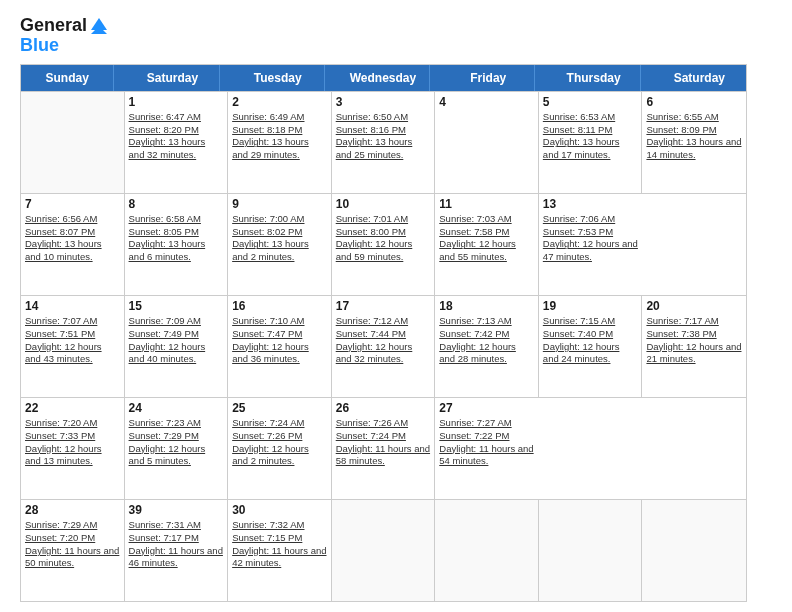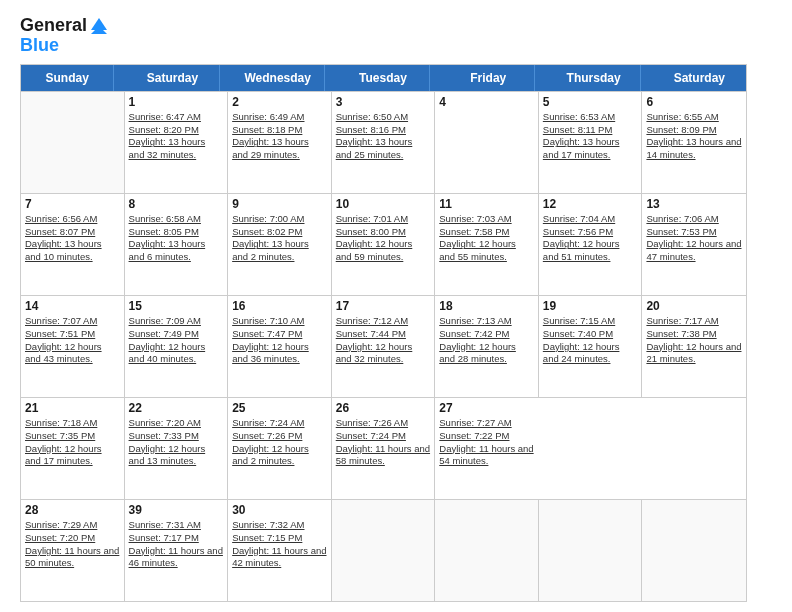--- a/index.html
+++ b/index.html
@@ -133,22 +133,22 @@
     <div class="title-block">
       <div class="month-title"></div>
       <div class="location"></div>
     </div>
   </div>
 
   <div class="calendar">
     <div class="cal-header-row">
     <div class="cal-header-cell">Sunday</div>
         <div class="cal-header-cell">Saturday</div>
+        <div class="cal-header-cell">Tuesday</div>
         <div class="cal-header-cell">Wednesday</div>
-        <div class="cal-header-cell">Tuesday</div>
         <div class="cal-header-cell">Friday</div>
         <div class="cal-header-cell">Thursday</div>
         <div class="cal-header-cell">Saturday</div>
       </div>
     <div class="cal-body">
     <div class="cal-row">
           <div class="cal-cell empty"></div>
           <div class="cal-cell">
             <div class="day-num">1</div>
             <div class="day-info">Sunrise: 6:47 AM<br>Sunset: 8:20 PM<br>Daylight: 13 hours and 32 minutes.</div>
@@ -188,24 +188,20 @@
           </div>
           <div class="cal-cell">
             <div class="day-num">10</div>
             <div class="day-info">Sunrise: 7:01 AM<br>Sunset: 8:00 PM<br>Daylight: 12 hours and 59 minutes.</div>
           </div>
           <div class="cal-cell">
             <div class="day-num">11</div>
             <div class="day-info">Sunrise: 7:03 AM<br>Sunset: 7:58 PM<br>Daylight: 12 hours and 55 minutes.</div>
           </div>
           <div class="cal-cell">
-            <div class="day-num">12</div>
-            <div class="day-info">Sunrise: 7:04 AM<br>Sunset: 7:56 PM<br>Daylight: 12 hours and 51 minutes.</div>
-          </div>
-          <div class="cal-cell">
             <div class="day-num">13</div>
             <div class="day-info">Sunrise: 7:06 AM<br>Sunset: 7:53 PM<br>Daylight: 12 hours and 47 minutes.</div>
           </div>
         </div>
         <div class="cal-row">
           <div class="cal-cell">
             <div class="day-num">14</div>
             <div class="day-info">Sunrise: 7:07 AM<br>Sunset: 7:51 PM<br>Daylight: 12 hours and 43 minutes.</div>
           </div>
           <div class="cal-cell">
@@ -228,26 +224,26 @@
             <div class="day-num">19</div>
             <div class="day-info">Sunrise: 7:15 AM<br>Sunset: 7:40 PM<br>Daylight: 12 hours and 24 minutes.</div>
           </div>
           <div class="cal-cell">
             <div class="day-num">20</div>
             <div class="day-info">Sunrise: 7:17 AM<br>Sunset: 7:38 PM<br>Daylight: 12 hours and 21 minutes.</div>
           </div>
         </div>
         <div class="cal-row">
           <div class="cal-cell">
-            <div class="day-num">21</div>
-            <div class="day-info">Sunrise: 7:18 AM<br>Sunset: 7:35 PM<br>Daylight: 12 hours and 17 minutes.</div>
-          </div>
-          <div class="cal-cell">
             <div class="day-num">22</div>
             <div class="day-info">Sunrise: 7:20 AM<br>Sunset: 7:33 PM<br>Daylight: 12 hours and 13 minutes.</div>
+          </div>
+          <div class="cal-cell">
+            <div class="day-num">24</div>
+            <div class="day-info">Sunrise: 7:23 AM<br>Sunset: 7:29 PM<br>Daylight: 12 hours and 5 minutes.</div>
           </div>
           <div class="cal-cell">
             <div class="day-num">25</div>
             <div class="day-info">Sunrise: 7:24 AM<br>Sunset: 7:26 PM<br>Daylight: 12 hours and 2 minutes.</div>
           </div>
           <div class="cal-cell">
             <div class="day-num">26</div>
             <div class="day-info">Sunrise: 7:26 AM<br>Sunset: 7:24 PM<br>Daylight: 11 hours and 58 minutes.</div>
           </div>
           <div class="cal-cell">

